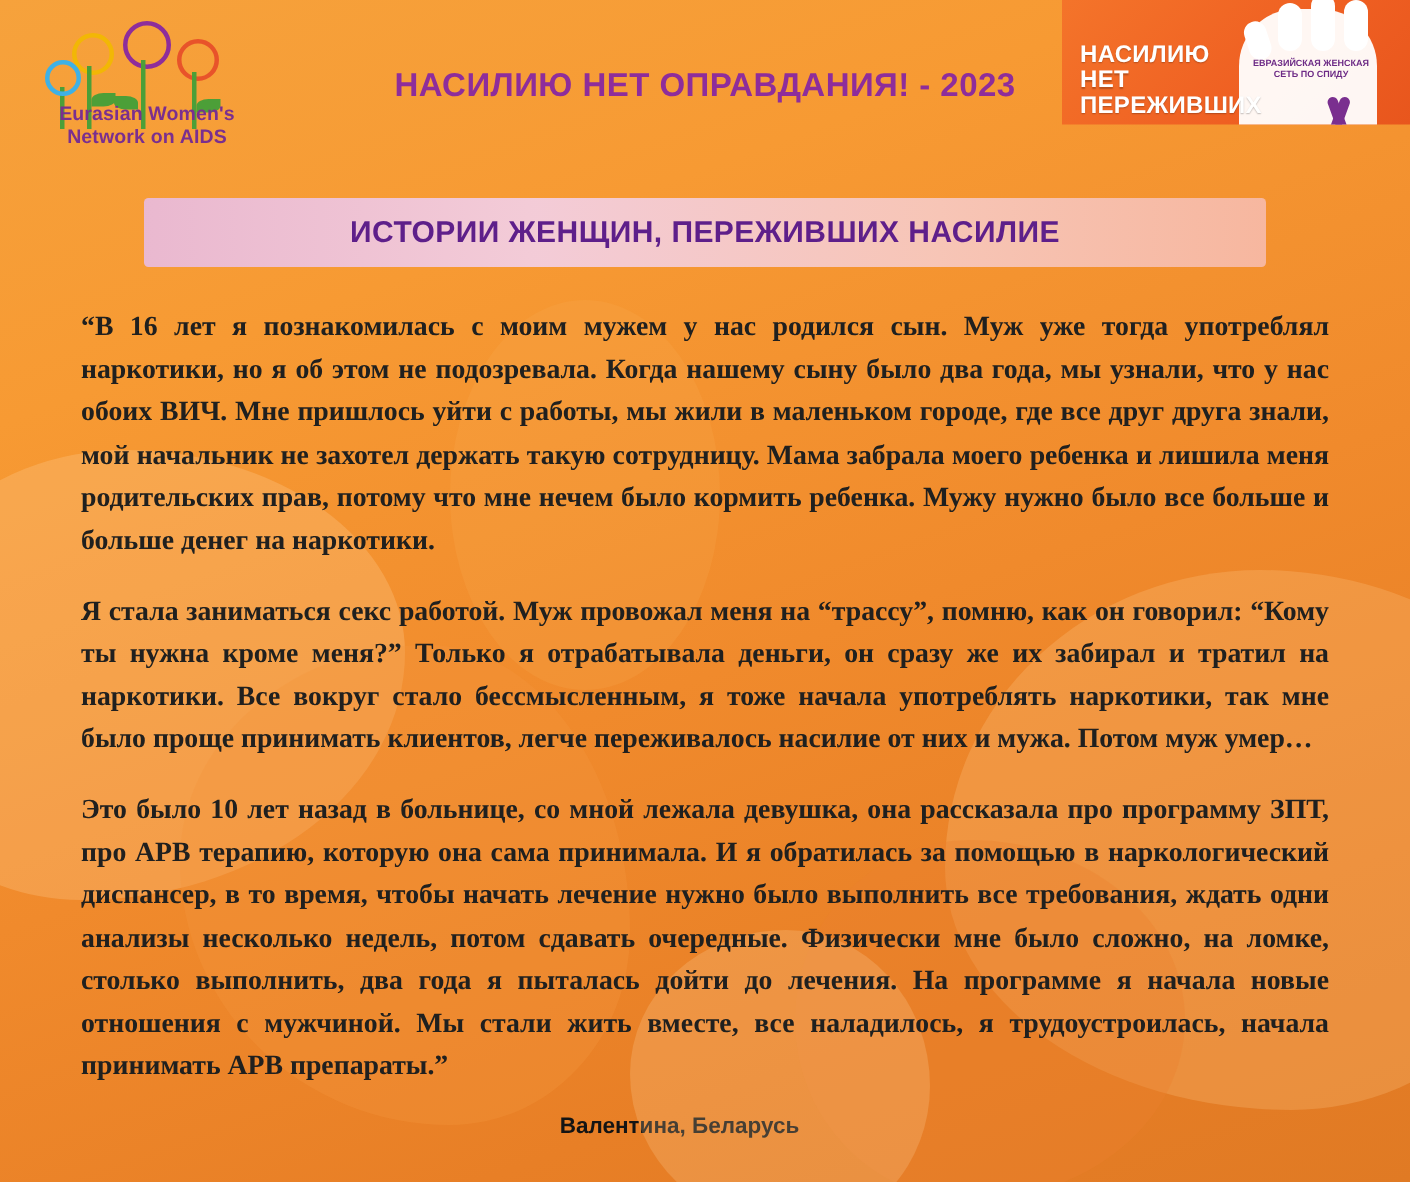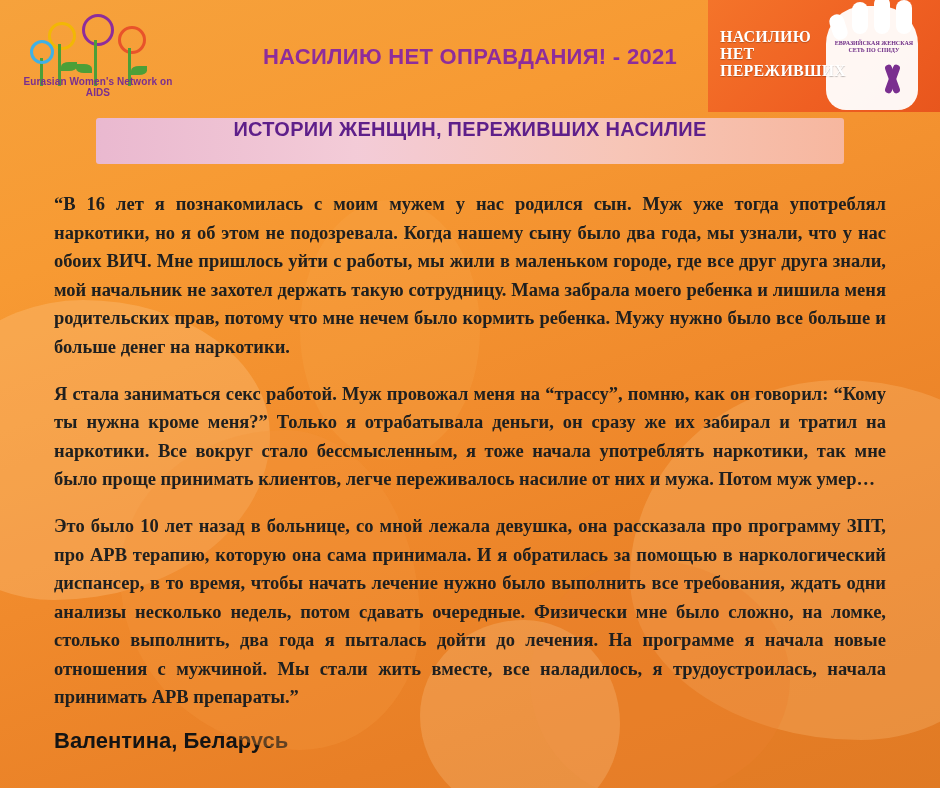--- a/index.html
+++ b/index.html
@@ -44,21 +44,21 @@
     top: 14px;
     width: 160px;
     height: 86px;
   }
   .logo-left .caption {
     position: absolute;
     bottom: 2px;
     left: 0;
     width: 160px;
     text-align: center;
-    font-size: 10px;
+    font-size: 13px;
     font-weight: bold;
     color: #7a2f8f;
     letter-spacing: .1px;
   }
   .campaign-block {
     position: absolute;
     left: 0;
     right: 0;
     top: 38px;
     text-align: center;
@@ -74,24 +74,23 @@
     color: #8e2d9b;
     font-weight: bold;
     font-size: 22px;
     letter-spacing: .3px;
   }
   .logo-right {
     position: absolute;
     right: 0;
     top: 0;
     width: 232px;
-    height: 112px;
+    height: 83px;
     background: linear-gradient(135deg, #f4742a 0%, #ef5f22 60%, #e8561d 100%);
     overflow: hidden;
-    font-family: Liberation Serif, serif;
   }
   .logo-right .hand {
     position: absolute;
     right: 22px;
     top: 6px;
     width: 92px;
     height: 104px;
     background: #fff;
     border-radius: 38px 38px 20px 20px;
     opacity: .95;
@@ -139,26 +138,26 @@
     border-radius: 4px;
     top: 8px;
     left: 9px;
   }
   .ribbon::before { transform: rotate(20deg); }
   .ribbon::after { transform: rotate(-20deg); }
 
   
   .title-bar {
     position: relative;
-    margin: 6px 96px 0 96px;
+    margin: 20px 96px 0 96px;
     height: 46px;
     background: linear-gradient(90deg, rgba(233,186,216,.95) 0%, rgba(243,206,224,.95) 35%, rgba(247,200,190,.95) 70%, rgba(247,185,165,.95) 100%);
     border-radius: 3px;
     display: flex;
-    align-items: flex-start;
+    align-items: center;
     justify-content: center;
   }
   .title-bar .t {
     color: #5e1f8a;
     font-weight: bold;
     font-size: 20px;
     letter-spacing: .3px;
   }
 
   
@@ -171,24 +170,24 @@
     font-family: "Liberation Serif", serif;
     font-size: 18.5px;
     line-height: 28.5px;
     text-align: justify;
     text-justify: inter-word;
     margin-bottom: 14px;
     font-weight: bold;
   }
   .signature {
     margin: 16px 54px 0 54px;
-    text-align: left;
+    text-align: center;
     color: #141414;
     font-weight: bold;
-    font-size: 22px;
+    font-size: 15px;
     font-family: "Liberation Sans", sans-serif;
     padding-right: 34px;
   }
 
   
   .fl {
     position: absolute;
     border-radius: 50%;
     border: 3px solid;
   }
@@ -228,21 +227,21 @@
       <div class="leaf" style="left:58px; top:50px; transform:scaleX(-1);"></div>
       <div class="fl" style="left:100px; top:12px; width:22px; height:22px; border-color:#e8532a;"></div>
       <div class="stem" style="left:110px; top:34px; height:38px;"></div>
       <div class="leaf" style="left:113px; top:52px;"></div>
       <div class="stem" style="left:22px; top:44px; height:28px; background:#4c9f38;"></div>
       <div class="fl" style="left:12px; top:26px; width:18px; height:18px; border-color:#3fb1e5;"></div>
       <div class="caption">Eurasian Women's Network on AIDS</div>
     </div>
 
     <div class="campaign-block">
-      <div class="campaign-title">НАСИЛИЮ НЕТ ОПРАВДАНИЯ! - 2021</div>
+      <div class="campaign-title">НАСИЛИЮ НЕТ ОПРАВДАНИЯ! - 2023</div>
     </div>
 
     <div class="logo-right">
       <div class="hand"></div>
       <div class="finger" style="right:28px; top:0px; width:16px; height:34px;"></div>
       <div class="finger" style="right:50px; top:-4px; width:16px; height:38px;"></div>
       <div class="finger" style="right:72px; top:2px; width:16px; height:32px;"></div>
       <div class="finger" style="right:94px; top:14px; width:15px; height:26px; transform:rotate(-18deg);"></div>
       <div class="ribbon"></div>
       <div class="ewna">ЕВРАЗИЙСКАЯ ЖЕНСКАЯ СЕТЬ ПО СПИДУ</div>

